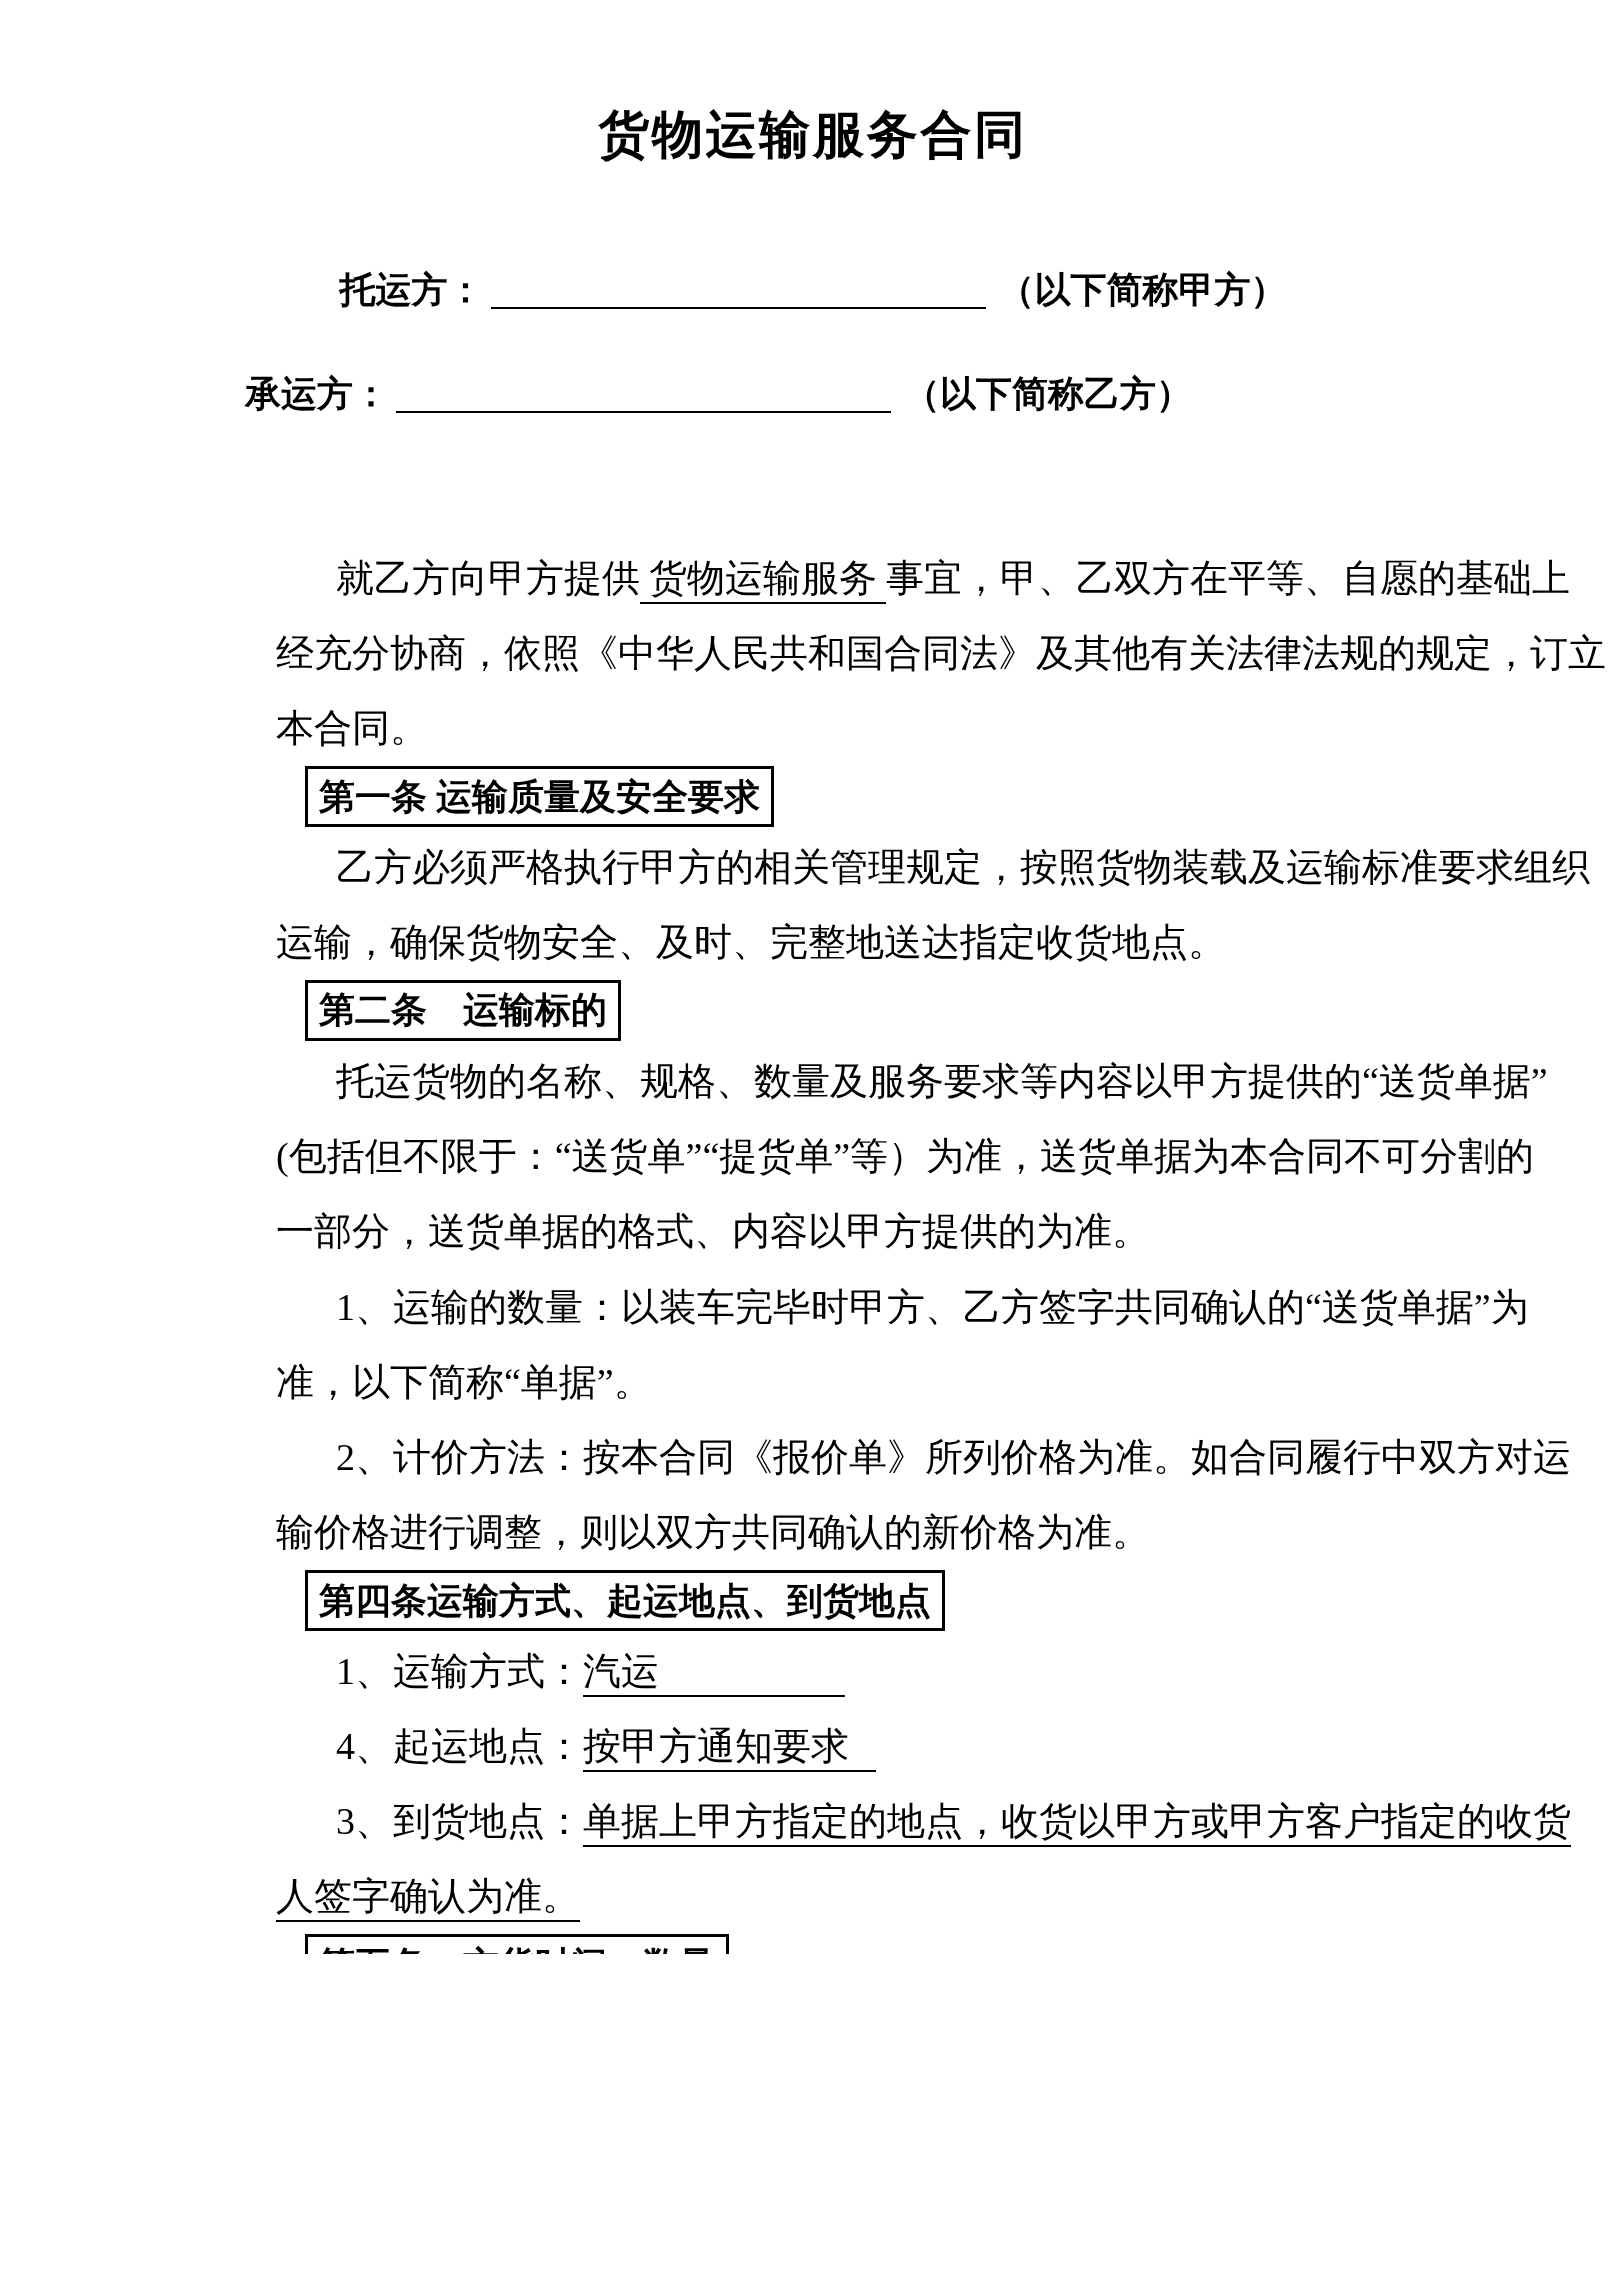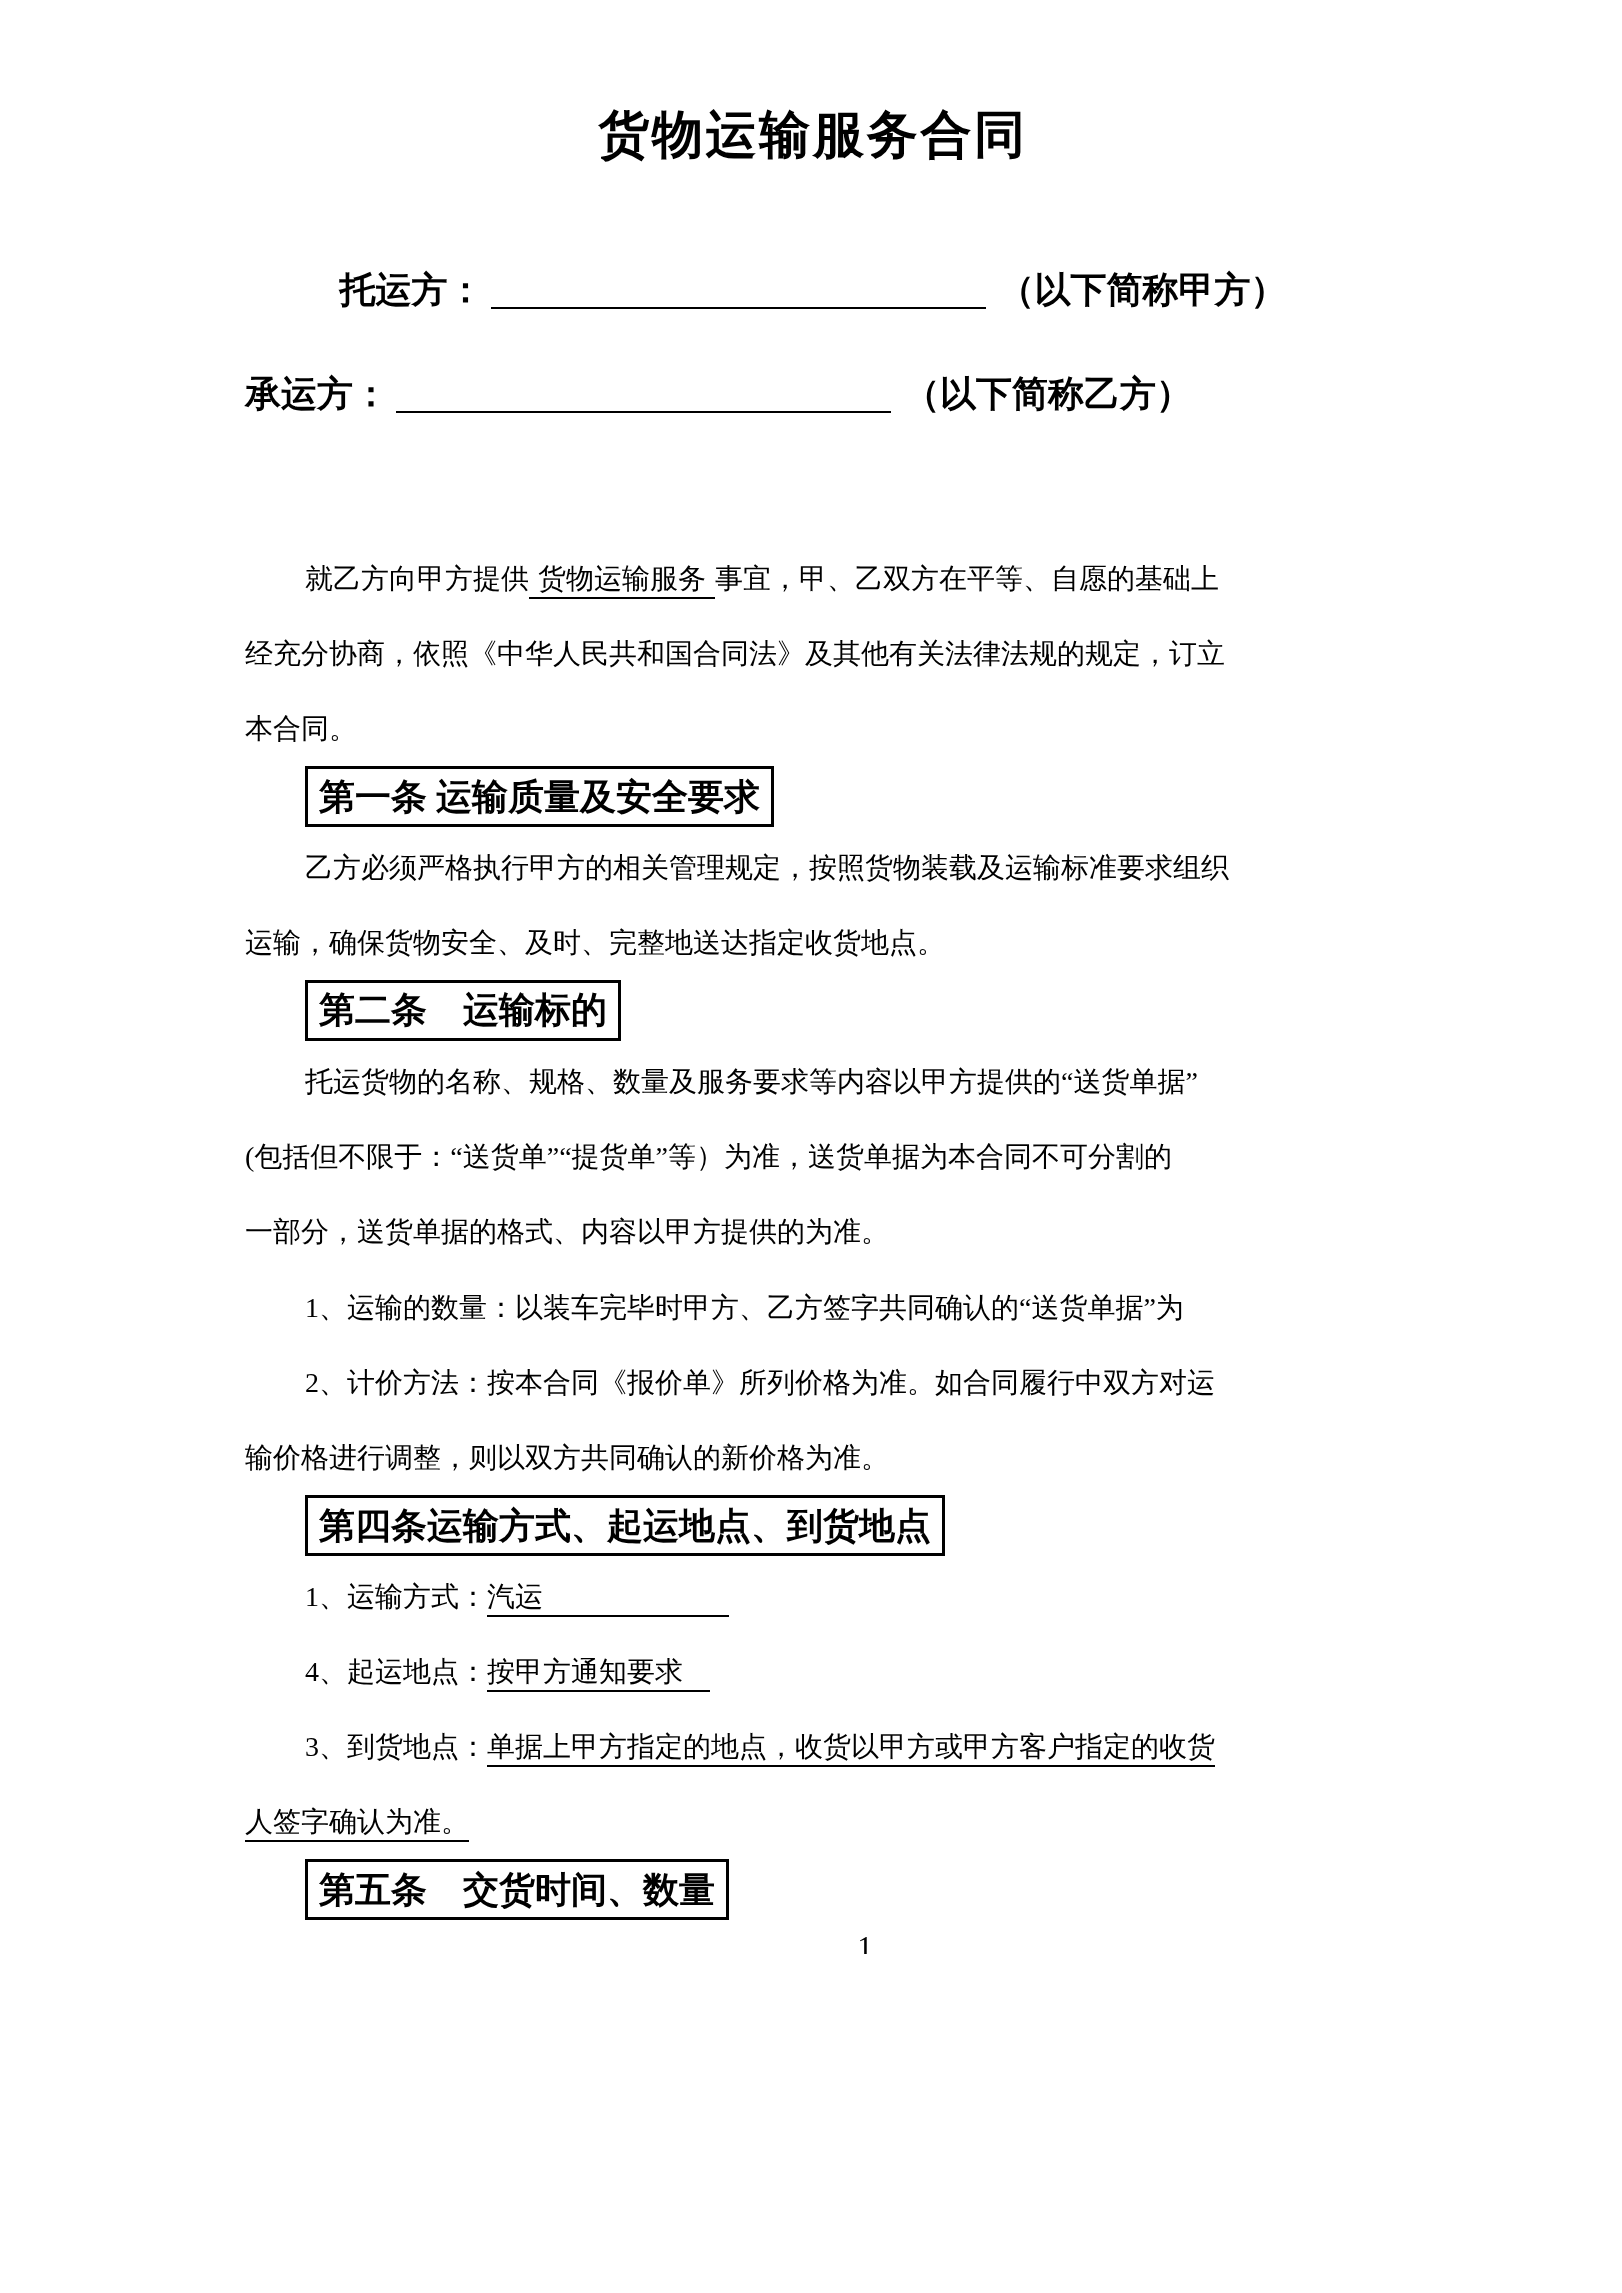--- a/index.html
+++ b/index.html
@@ -31,24 +31,25 @@
   .party-row.second { margin-top:51px; }
   .blank {
     display:inline-block;
     width:495px;
     height:42px;
     border-bottom:2.7px solid #000;
     vertical-align:-7.3px;
     margin:0 12.7px 0 7.3px;
   }
   .line {
-    font-size:28px;
+    font-size:38px;
     line-height:75px;
     height:75px;
     white-space:nowrap;
+    margin-left:31px;
   }
   .indent { padding-left:60px; }
   .intro-start { margin-top:120px; }
   .after-box { margin-top:1.8px; }
   .sec-box {
     display:inline-block;
     margin-left:60px;
     border:3.6px solid #000;
     padding:5.5px 11px;
     font-size:36px;
@@ -106,20 +107,21 @@
   <div class="sec-wrap">
     <div class="sec-box">
       <span>第二条　运输标的</span>
     </div>
   </div>
   <p class="line indent after-box">托运货物的名称、规格、数量及服务要求等内容以甲方提供的“送货单据”</p>
   <p class="line">(包括但不限于：“送货单”“提货单”等）为准，送货单据为本合同不可分割的</p>
   <p class="line">一部分，送货单据的格式、内容以甲方提供的为准。</p>
 
   <p class="line indent after-box">1、运输的数量：以装车完毕时甲方、乙方签字共同确认的“送货单据”为</p>
+  <p class="line">准，以下简称“单据”。</p>
   <p class="line indent">2、计价方法：按本合同《报价单》所列价格为准。如合同履行中双方对运</p>
   <p class="line">输价格进行调整，则以双方共同确认的新价格为准。</p>
 
   <div class="sec-wrap">
     <div class="sec-box">
       <span>第四条运输方式、起运地点、到货地点</span>
     </div>
   </div>
   <p class="line indent after-box">
     <span>1、运输方式：</span><span class="u ext-long">汽运</span>

